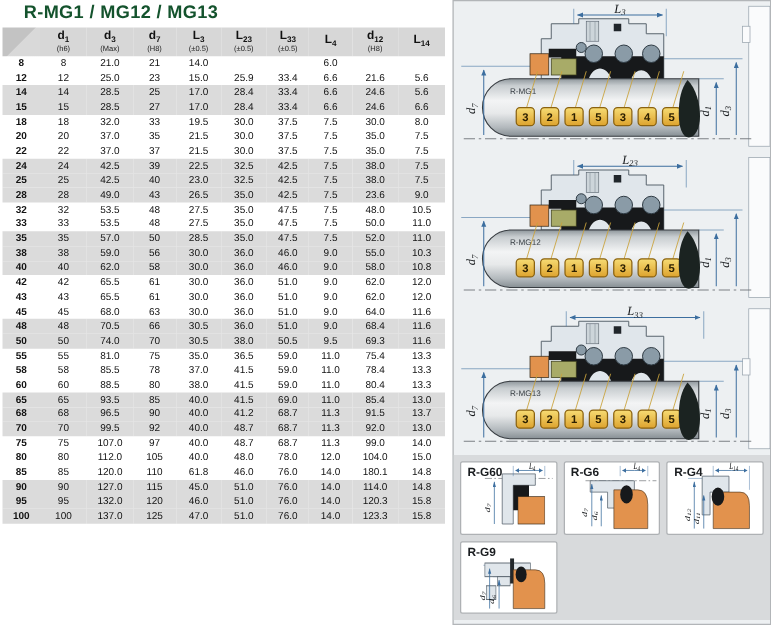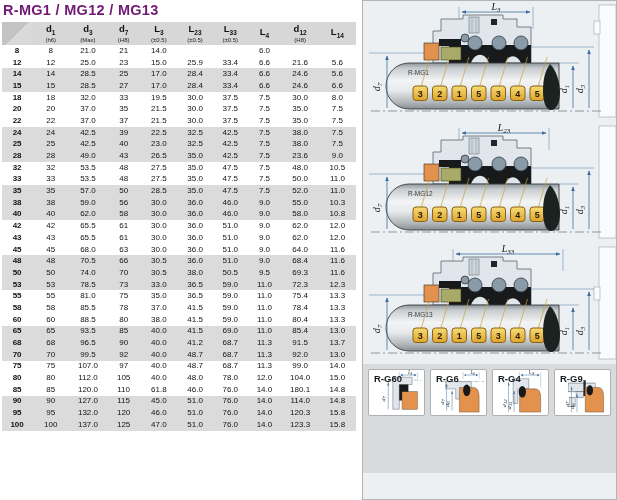--- a/index.html
+++ b/index.html
@@ -2,22 +2,22 @@
 <html style="--accent-dim: #3c6e9f; --tag-fill: #f2c94c; --seal-orange: #e2924d; --seal-olive: #a8ab68; --band-gray: #dbdbdb;"><head>
 <meta charset="utf-8">
 <style>
   html,body{margin:0;padding:0;}
   body{
     width:617px;height:500px;position:relative;overflow:hidden;
     background:#ffffff;font-family:"Liberation Sans",sans-serif;
   }
   
   .page-title{
-    position:absolute;top:2px;left:3px;
-    font:bold 14.5px "Liberation Sans",sans-serif;color:#701a75;letter-spacing:.3px;
+    position:absolute;top:2px;left:19px;
+    font:bold 14.5px "Liberation Sans",sans-serif;color:#14532d;letter-spacing:.3px;
   }
   table.spec{
     position:absolute;top:22px;left:2px;width:354px;
     border-collapse:collapse;table-layout:fixed;
   }
   table.spec th{
     background:#d7d7d7;height:23px;padding:0;vertical-align:middle;
     font-weight:bold;line-height:1;
   }
   table.spec th.corner{
@@ -53,23 +53,23 @@
   .dimtext-s{font-family:"Liberation Serif",serif;font-style:italic;font-size:9px;fill:#15181b;}
   .dimtext-s .sub{font-size:6.5px;}
   .centerline{stroke:#6b7075;stroke-width:.7;stroke-dasharray:9 3 2 3;fill:none;}
   .leader{stroke:#c9a23c;stroke-width:.7;}
   .tag{fill:url(#tagGrad);stroke:#8a6210;stroke-width:1;}
   .tagText{font:bold 9px "Liberation Sans",sans-serif;fill:#2d2000;}
   .shaftlabel{font:6.5px "Liberation Sans",sans-serif;fill:#3a4046;}
   .whitestrip{fill:#fafbfc;stroke:#9aa5af;stroke-width:.6;}
   
   .detail-grid{
-    position:absolute;top:363px;left:0;width:253px;height:109px;
+    position:absolute;top:363px;left:0;width:253px;height:132px;
     background:#d8dadc;box-sizing:border-box;padding:5px;
-    display:grid;grid-template-columns:1fr 1fr 1fr 1fr;grid-template-rows:1fr 1fr;gap:5px;
+    display:grid;grid-template-columns:1fr 1fr 1fr;grid-template-rows:1fr 1fr;gap:5px;
   }
   .detail-box{
     position:relative;background:#fff;border:1px solid #aeb1b4;border-radius:2px;overflow:hidden;
   }
   .detail-title{
     position:absolute;top:3px;left:5px;z-index:2;
     font:bold 9.5px "Liberation Sans",sans-serif;color:#1a1d20;
   }
   .detail-box svg{position:absolute;top:0;left:0;width:100%;height:100%;}
 </style>
@@ -365,32 +365,20 @@
         <td>50</td>
         <td>50</td>
         <td>74.0</td>
         <td>70</td>
         <td>30.5</td>
         <td>38.0</td>
         <td>50.5</td>
         <td>9.5</td>
         <td>69.3</td>
         <td>11.6</td>
-      </tr>
-      <tr class="band">
-        <td>53</td>
-        <td>53</td>
-        <td>78.5</td>
-        <td>73</td>
-        <td>33.0</td>
-        <td>36.5</td>
-        <td>59.0</td>
-        <td>11.0</td>
-        <td>72.3</td>
-        <td>12.3</td>
       </tr>
       <tr>
         <td>55</td>
         <td>55</td>
         <td>81.0</td>
         <td>75</td>
         <td>35.0</td>
         <td>36.5</td>
         <td>59.0</td>
         <td>11.0</td>

